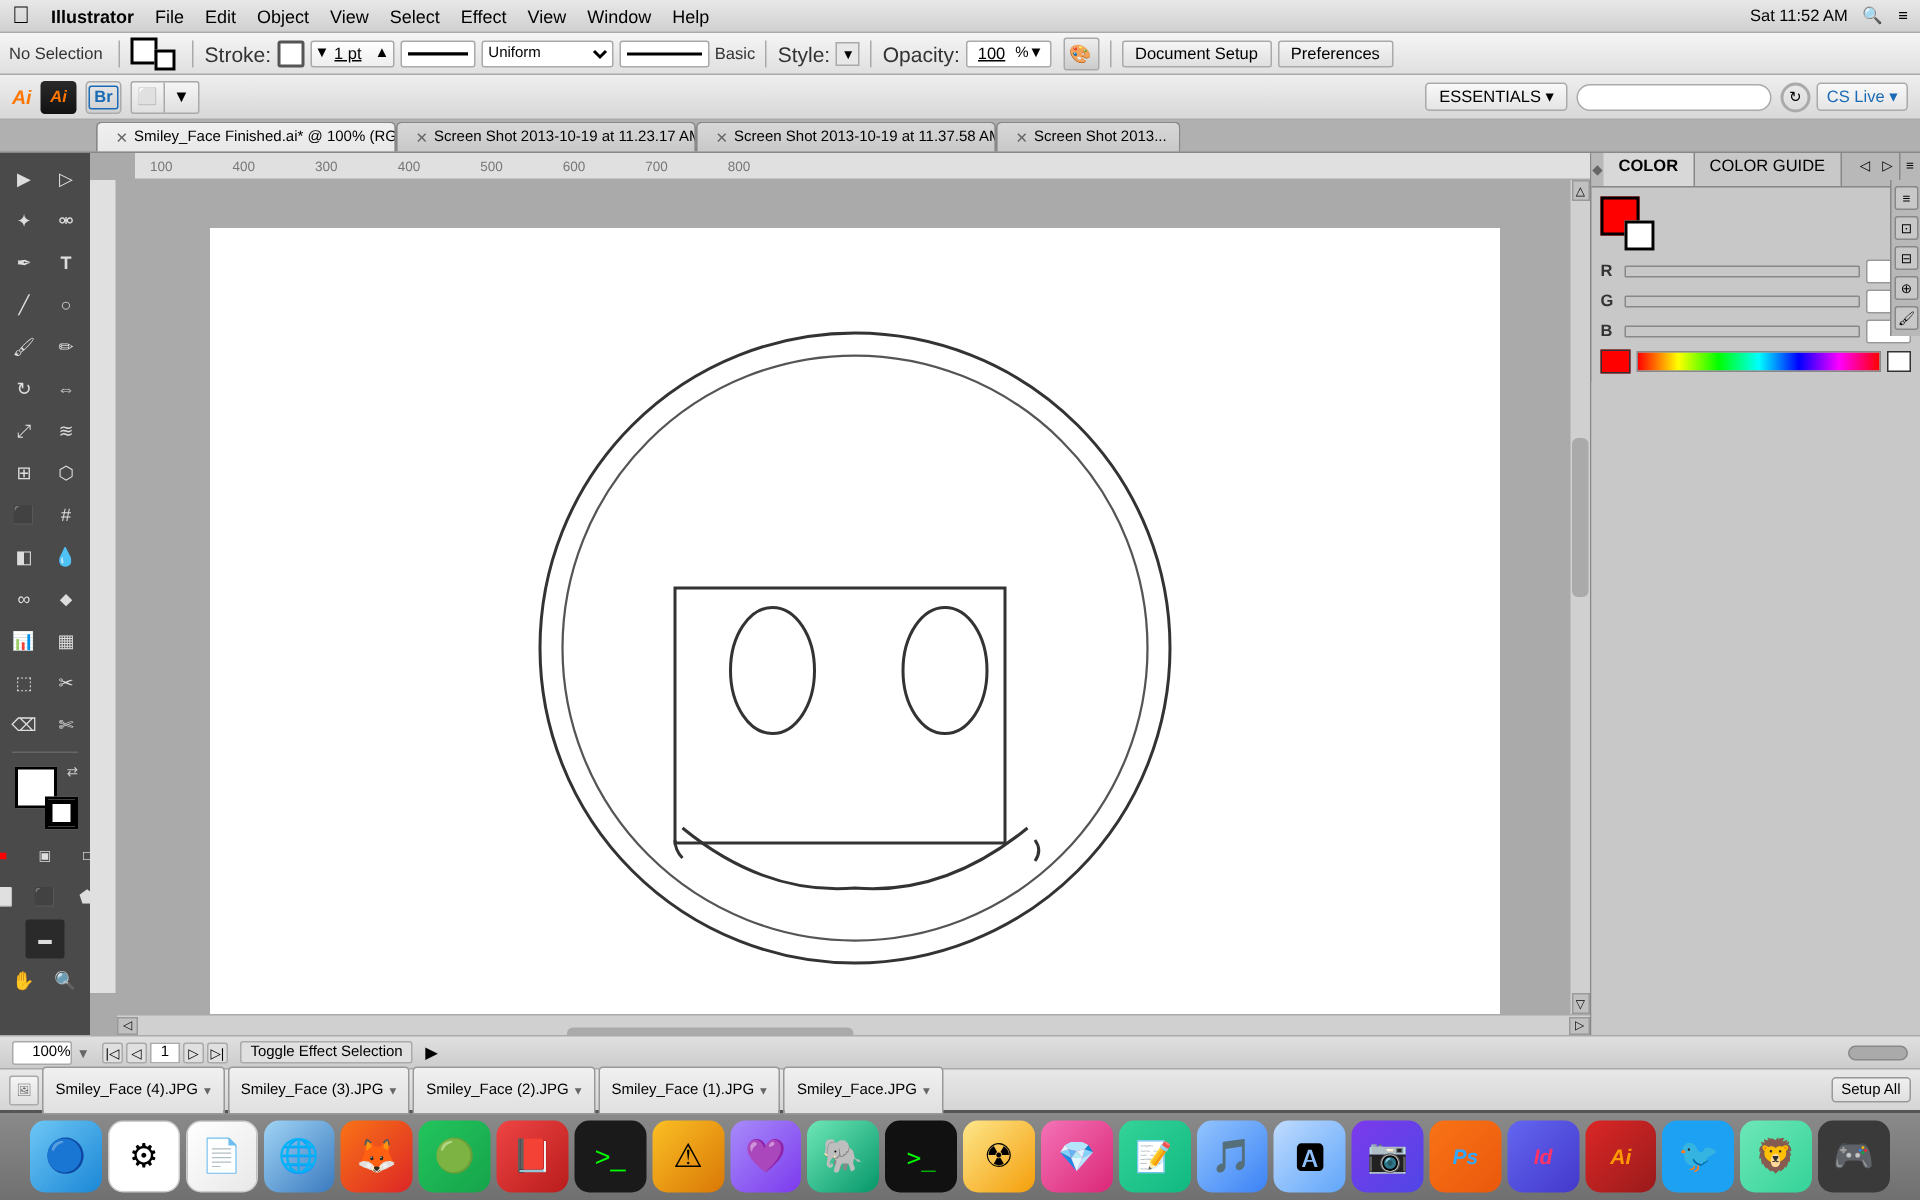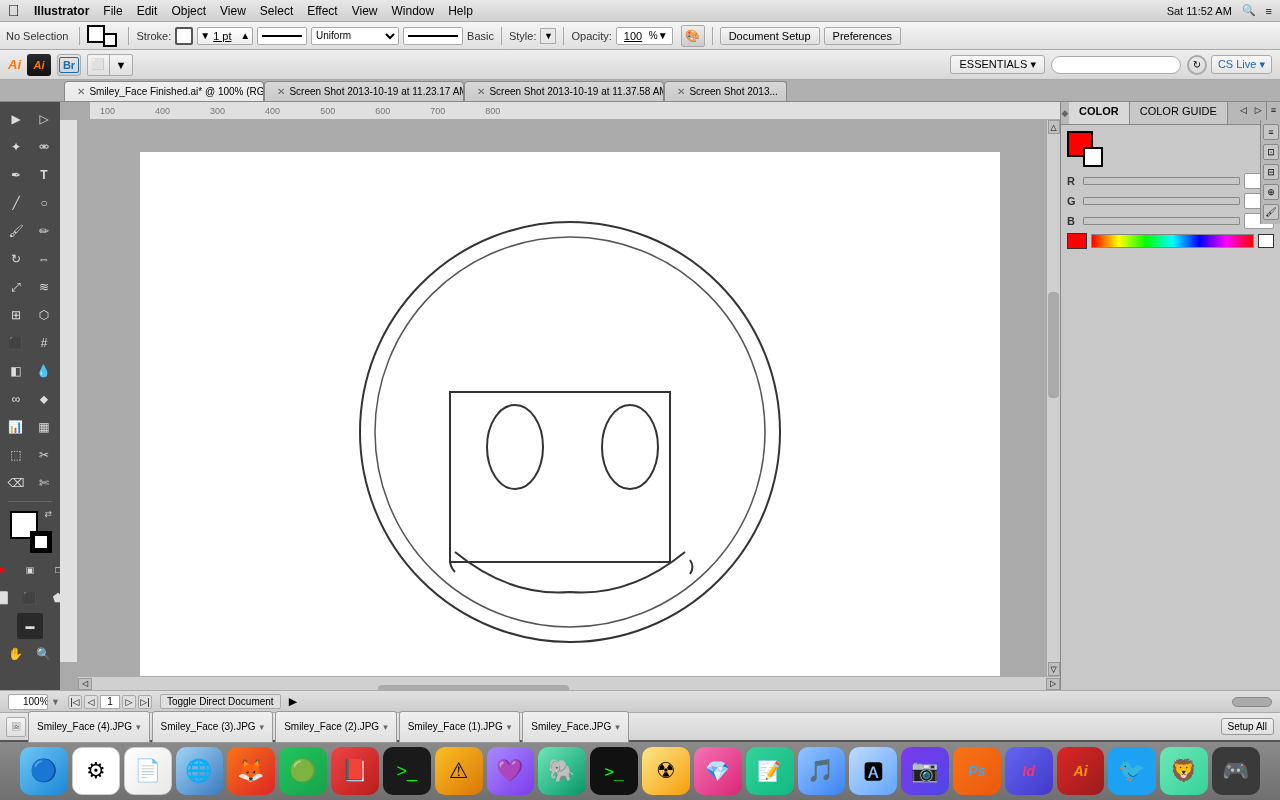--- a/index.html
+++ b/index.html
@@ -199,21 +199,21 @@
       height: 22px;
       background: linear-gradient(to bottom, #e0e0e0, #cccccc);
       border-top: 1px solid #aaa;
       display: flex;
       align-items: center;
       padding: 0 8px;
       gap: 8px;
       font-size: 10px;
     }
     .status-zoom { display: flex; align-items: center; gap: 3px; }
-    .zoom-input { width: 40px; height: 16px; border: 1px solid #aaa; border-radius: 2px; font-size: 10px; text-align: left; background: #fff; padding-left: 14px; }
+    .zoom-input { width: 40px; height: 16px; border: 1px solid #aaa; border-radius: 2px; font-size: 10px; text-align: right; background: #fff; }
     .nav-arrows { display: flex; gap: 2px; }
     .nav-btn { width: 14px; height: 14px; border: 1px solid #aaa; border-radius: 2px; background: #e0e0e0; cursor: pointer; font-size: 9px; display: flex; align-items: center; justify-content: center; }
     .toggle-btn { background: #e0e0e0; border: 1px solid #aaa; border-radius: 2px; padding: 1px 6px; font-size: 10px; cursor: pointer; }
     .status-right { margin-left: auto; display: flex; align-items: center; gap: 4px; }
     .scroll-thumb { width: 40px; height: 10px; background: #aaa; border-radius: 5px; border: 1px solid #888; }
 
     
     #dock {
       height: 60px;
       background: linear-gradient(to bottom, #8a8a8a, #707070);
@@ -256,21 +256,21 @@
       gap: 4px;
       white-space: nowrap;
     }
     .file-tab-arrow { font-size: 9px; color: #666; cursor: pointer; }
     .show-all-btn { margin-left: auto; font-size: 10px; cursor: pointer; padding: 2px 6px; background: linear-gradient(to bottom, #f0f0f0, #e0e0e0); border: 1px solid #999; border-radius: 3px; }
 
     
     .no-selection { font-size: 11px; color: #333; margin-right: 4px; }
 
     
-    .stroke-label { font-size: 11px; color: #333; }
+    .stroke-label { font-size: 14px; color: #333; }
 
     
     .stroke-style-select { height: 18px; font-size: 10px; border: 1px solid #aaa; border-radius: 2px; background: #fff; }
   </style>
 </head>
 <body>
 
 <div id="menubar">
   <span class="menu-item apple"></span>
   <span class="menu-item bold">Illustrator</span>
@@ -591,21 +591,21 @@
     <input class="zoom-input" value="100%" style="">
     <div style="font-size:9px;color:#666;">▼</div>
   </div>
   <div class="nav-arrows">
     <div class="nav-btn">|◁</div>
     <div class="nav-btn">◁</div>
     <input style="width: 20px; height: 14px; border: 1px solid rgb(170, 170, 170); font-size: 10px; text-align: center;" value="1">
     <div class="nav-btn">▷</div>
     <div class="nav-btn">▷|</div>
   </div>
-  <button class="toggle-btn">Toggle Direct Document</button>
+  <button class="toggle-btn">Toggle Effect Selection</button>
   <span style="font-size:11px;cursor:pointer;">▶</span>
   <div class="status-right">
     <div class="scroll-thumb"></div>
   </div>
 </div>
 
 <div id="file-bar">
   <div style="width:20px;height:20px;border:1px solid #aaa;border-radius:2px;background:linear-gradient(to bottom,#f5f5f5,#e0e0e0);cursor:pointer;display:flex;align-items:center;justify-content:center;font-size:9px;">
     <span style="font-size:8px;color:#666;">🖼</span>
   </div>

